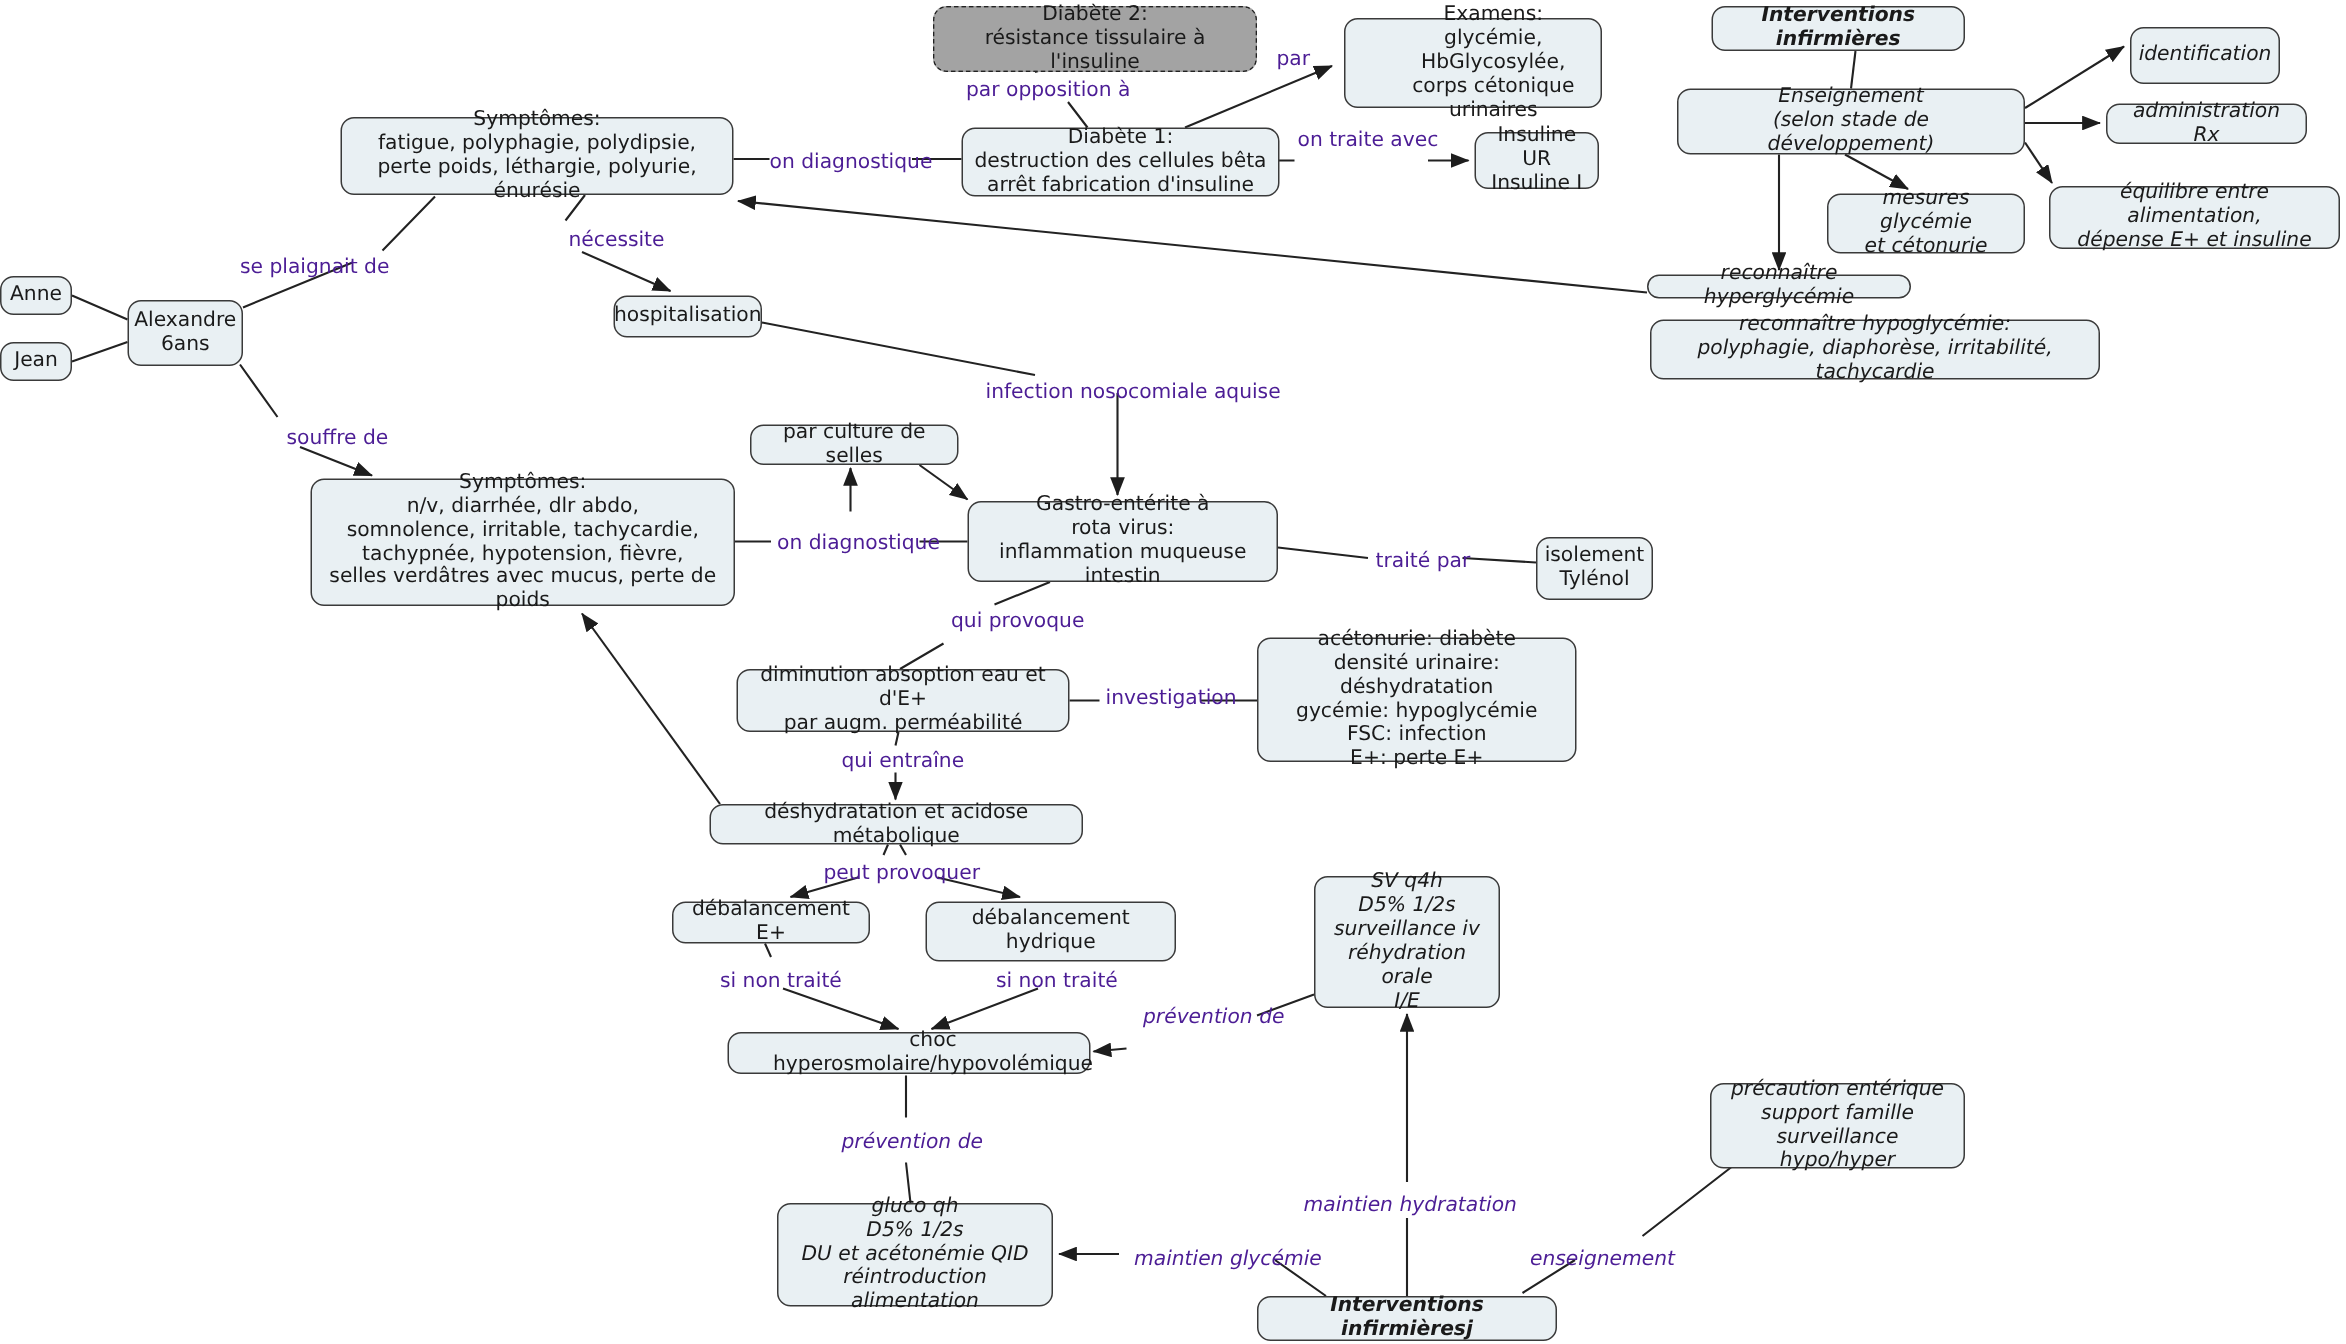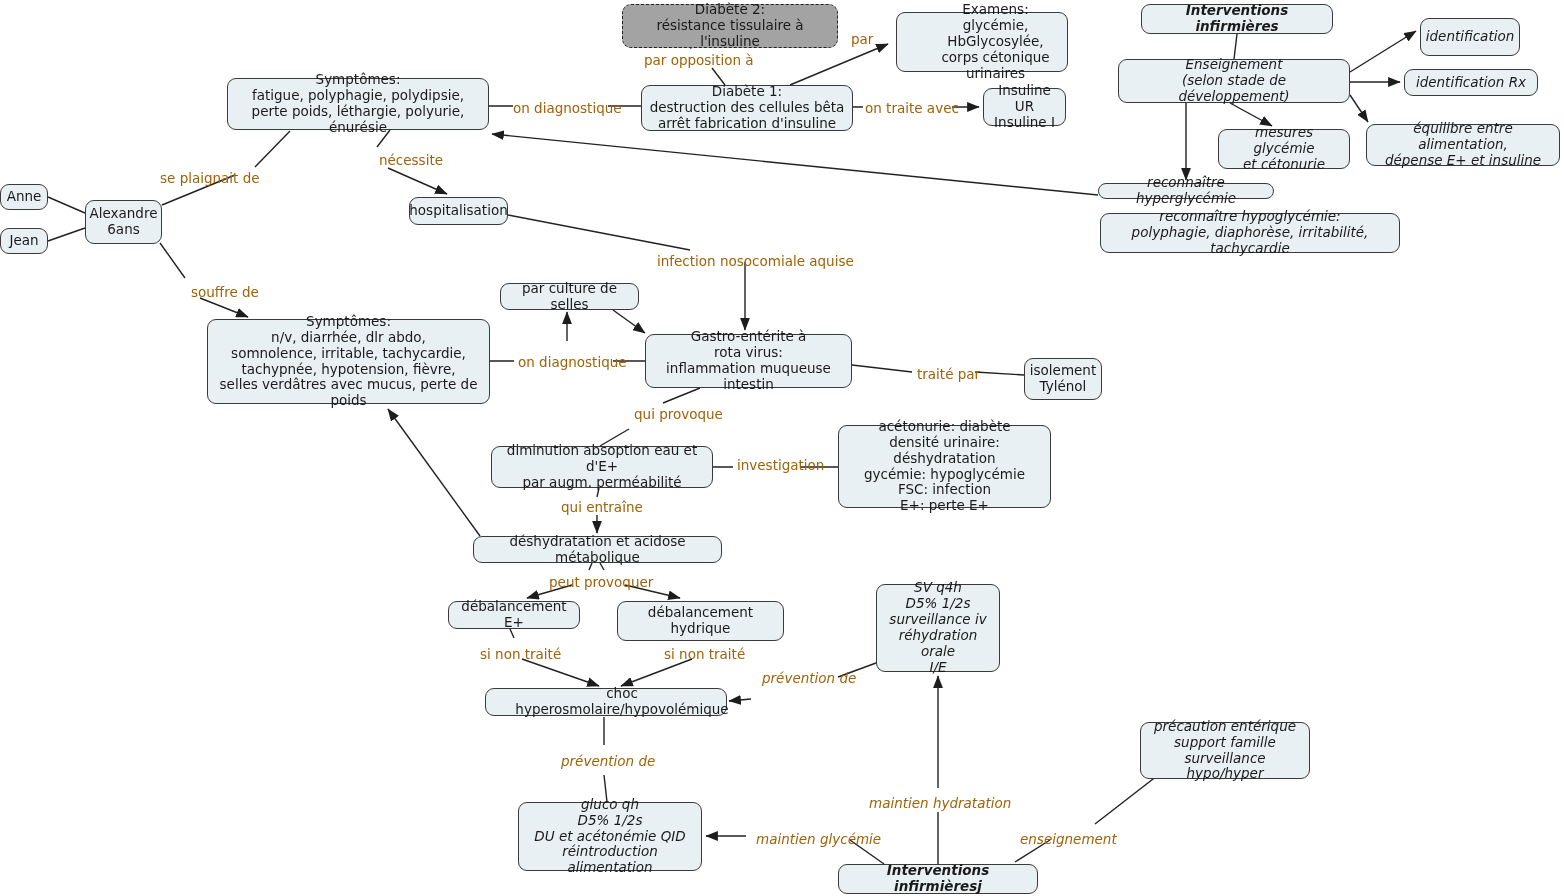--- a/index.html
+++ b/index.html
@@ -6,21 +6,21 @@
   html,body{margin:0;padding:0;background:#ffffff;}
   body{font-family:"DejaVu Sans","Liberation Sans",sans-serif;}
   #canvas{position:relative;width:1564px;height:896px;overflow:hidden;background:#fff;}
   #edges{position:absolute;left:0;top:0;width:1564px;height:896px;pointer-events:none;}
   .node{position:absolute;box-sizing:border-box;background:#e9f0f3;border:1px solid #3a3a3a;
         border-radius:9px;display:flex;align-items:center;justify-content:center;text-align:center;
         font-size:13.5px;color:#1a1a1a;line-height:1.18;padding:3px 7px;}
   .node.dashed{background:#a3a3a3;border-style:dashed;border-color:#222;}
   .node.italic{font-style:italic;}
   .node.bolditalic{font-style:italic;font-weight:bold;}
-  .elabel{position:absolute;font-size:13.5px;color:#a16207;white-space:nowrap;background:transparent;}
+  .elabel{position:absolute;font-size:13.5px;color:#4c1d95;white-space:nowrap;background:transparent;}
   .elabel.italic{font-style:italic;}
 </style>
 </head>
 <body>
 
 <div id="canvas">
 
   <svg id="edges" viewBox="0 0 1564 896">
     <defs>
       <marker id="arrowhead" markerWidth="9" markerHeight="7" refX="8.5" refY="3.5" orient="auto" markerUnits="strokeWidth">
@@ -68,32 +68,32 @@
   <div id="node-layer">
       <div class="node dashed" style="left: 622px; top: 4px; width: 216px; height: 44px;">
         <span style="white-space: pre-line;">Diabète 2:
 résistance tissulaire à l'insuline</span>
       </div>
       <div class="node" style="left: 896px; top: 12px; width: 172px; height: 60px; padding-left: 34px;">
         <span style="white-space: pre-line;">Examens:
 glycémie, HbGlycosylée,
 corps cétonique urinaires</span>
       </div>
-      <div class="node bolditalic" style="left: 1141px; top: 4px; width: 192px; height: 30px;">
+      <div class="node bolditalic" style="left: 1141px; top: 4px; width: 169px; height: 30px;">
         <span style="white-space: pre-line;">Interventions  infirmières</span>
       </div>
       <div class="node italic" style="left: 1420px; top: 18px; width: 100px; height: 38px;">
         <span style="white-space: pre-line;">identification</span>
       </div>
       <div class="node italic" style="left: 1118px; top: 59px; width: 232px; height: 44px;">
         <span style="white-space: pre-line;">Enseignement
 (selon stade de développement)</span>
       </div>
       <div class="node italic" style="left: 1404px; top: 69px; width: 134px; height: 27px;">
-        <span style="white-space: pre-line;">identification Rx</span>
+        <span style="white-space: pre-line;">administration Rx</span>
       </div>
       <div class="node" style="left: 227px; top: 78px; width: 262px; height: 52px;">
         <span style="white-space: pre-line;">Symptômes:
 fatigue, polyphagie, polydipsie,
 perte poids, léthargie, polyurie, énurésie</span>
       </div>
       <div class="node" style="left: 641px; top: 85px; width: 212px; height: 46px;">
         <span style="white-space: pre-line;">Diabète 1:
 destruction des cellules bêta
 arrêt fabrication d'insuline</span>
@@ -191,21 +191,21 @@
       </div>
       <div class="node" style="left: 85px; top: 200px; width: 77px; height: 44px;">
         <span style="white-space: pre-line;">Alexandre
 6ans</span>
       </div>
     </div>
   <div id="label-layer">
       <div class="elabel" style="left: 644px; top: 52px;">par opposition à</div>
       <div class="elabel" style="left: 851px; top: 31px;">par</div>
       <div class="elabel" style="left: 513px; top: 100px;">on diagnostique</div>
-      <div class="elabel" style="left: 865px; top: 100px;">on traite avec</div>
+      <div class="elabel" style="left: 865px; top: 85px;">on traite avec</div>
       <div class="elabel" style="left: 160px; top: 170px;">se plaignait de</div>
       <div class="elabel" style="left: 379px; top: 152px;">nécessite</div>
       <div class="elabel" style="left: 191px; top: 284px;">souffre de</div>
       <div class="elabel" style="left: 657px; top: 253px;">infection nosocomiale aquise</div>
       <div class="elabel" style="left: 518px; top: 354px;">on diagnostique</div>
       <div class="elabel" style="left: 917px; top: 366px;">traité par</div>
       <div class="elabel" style="left: 634px; top: 406px;">qui provoque</div>
       <div class="elabel" style="left: 737px; top: 457px;">investigation</div>
       <div class="elabel" style="left: 561px; top: 499px;">qui entraîne</div>
       <div class="elabel" style="left: 549px; top: 574px;">peut provoquer</div>

